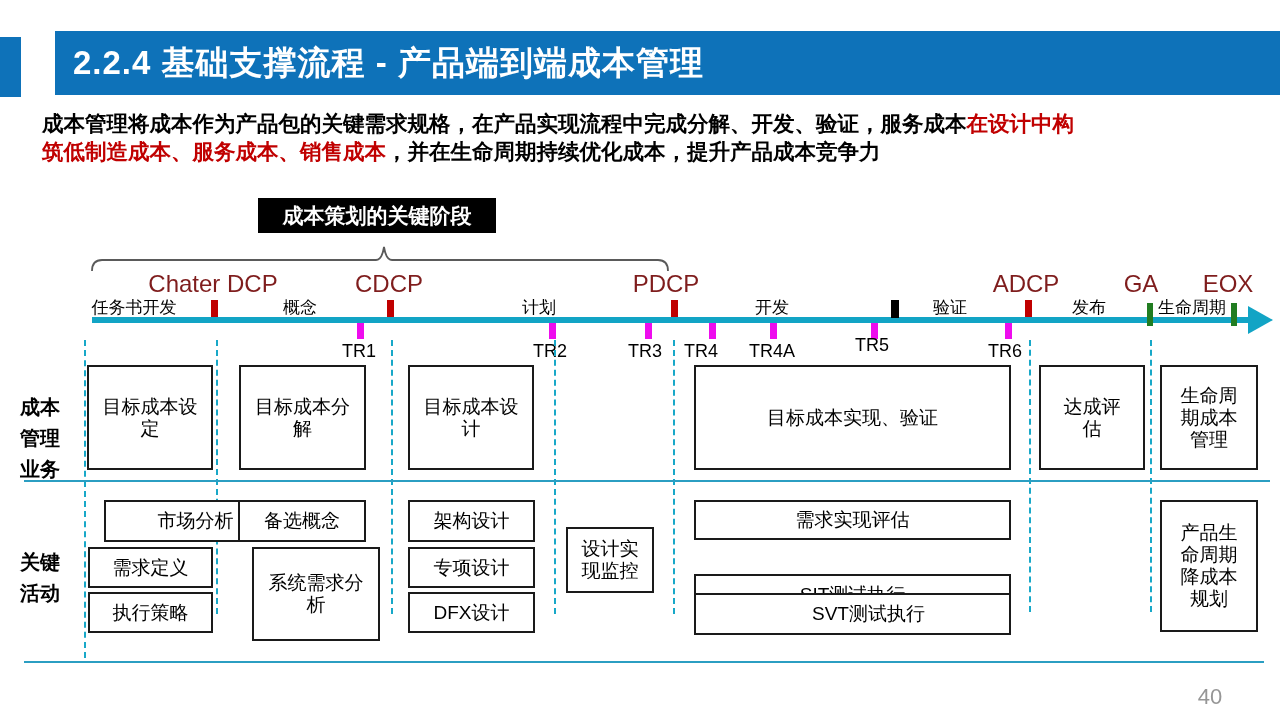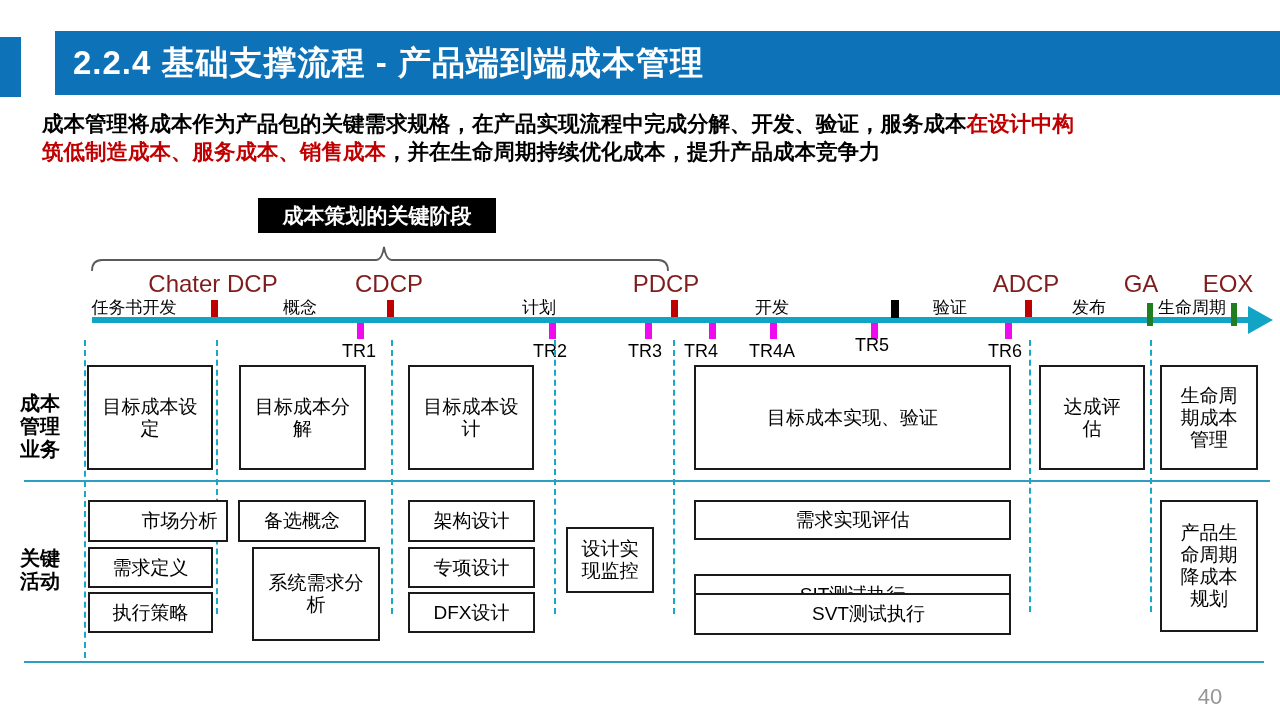--- a/index.html
+++ b/index.html
@@ -33,21 +33,21 @@
   .tr-label{top:341px;font-size:18px;color:#000;white-space:nowrap;
     transform:translateX(-50%);}
   .tick{width:7px;}
   .tick-red{background:#C00000;top:300px;height:17px;}
   .tick-black{background:#000000;top:300px;height:18px;width:8px;}
   .tick-green{background:#217D21;top:303px;height:23px;width:6px;}
   .tick-magenta{background:#EE0CEE;top:323px;height:16px;}
   
   .vdash{width:0;border-left:2px dashed #18A8C8;}
   
-  .row-label{left:20px;width:46px;font-size:20px;font-weight:bold;line-height:23px;
+  .row-label{left:20px;width:46px;font-size:20px;font-weight:bold;line-height:31px;
     color:#000;word-break:break-all;text-align:left;}
   .sep-line{left:24px;width:1246px;height:2px;background:#2B9EC2;}
   .box{background:#fff;border:2px solid #1a1a1a;box-sizing:border-box;
     display:flex;align-items:center;justify-content:center;text-align:center;
     font-size:19px;color:#000;line-height:22px;white-space:pre-line;}
   .page-num{left:1180px;top:684px;width:60px;text-align:center;
     font-size:22px;color:#969696;}
 </style>
 </head>
 <body>
@@ -126,21 +126,21 @@
   <div class="abs box" style="left:1039px;top:365px;width:106px;height:105px;">达成评
 估</div>
   <div class="abs box" style="left:1160px;top:365px;width:98px;height:105px;">生命周
 期成本
 管理</div>
 
   <div class="abs sep-line" style="top:480px;"></div>
 
   <div class="abs row-label" style="top:547px;">关键活动</div>
 
-  <div class="abs box" style="left:88px;top:500px;width:140px;height:42px;padding-left:43px;">市场分析</div>
+  <div class="abs box" style="left:104px;top:500px;width:140px;height:42px;padding-left:43px;">市场分析</div>
   <div class="abs box" style="left:88px;top:547px;width:125px;height:41px;">需求定义</div>
   <div class="abs box" style="left:88px;top:592px;width:125px;height:41px;">执行策略</div>
 
   <div class="abs box" style="left:238px;top:500px;width:128px;height:42px;">备选概念</div>
   <div class="abs box" style="left:252px;top:547px;width:128px;height:94px;">系统需求分
 析</div>
 
   <div class="abs box" style="left:408px;top:500px;width:127px;height:42px;">架构设计</div>
   <div class="abs box" style="left:408px;top:547px;width:127px;height:41px;">专项设计</div>
   <div class="abs box" style="left:408px;top:592px;width:127px;height:41px;">DFX设计</div>

